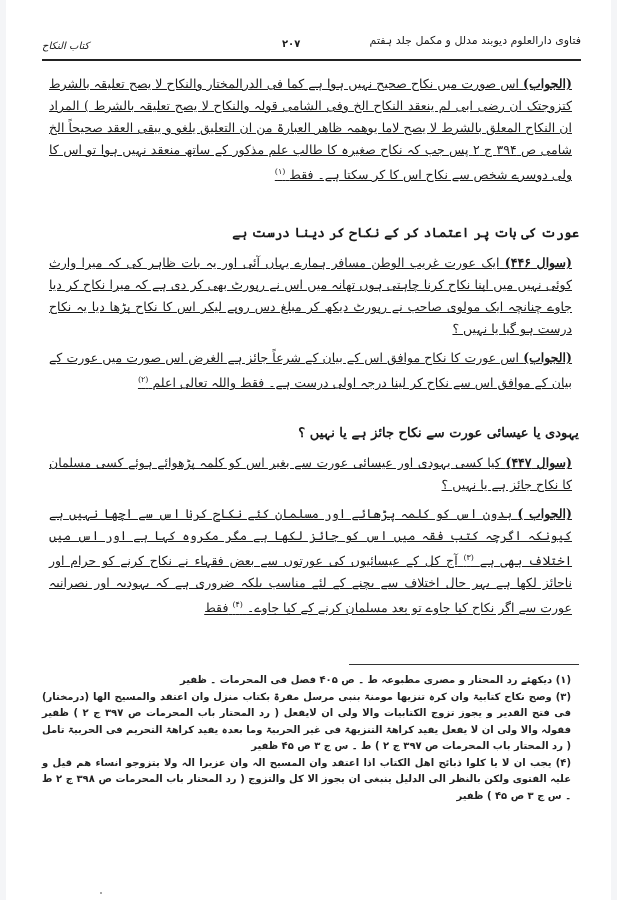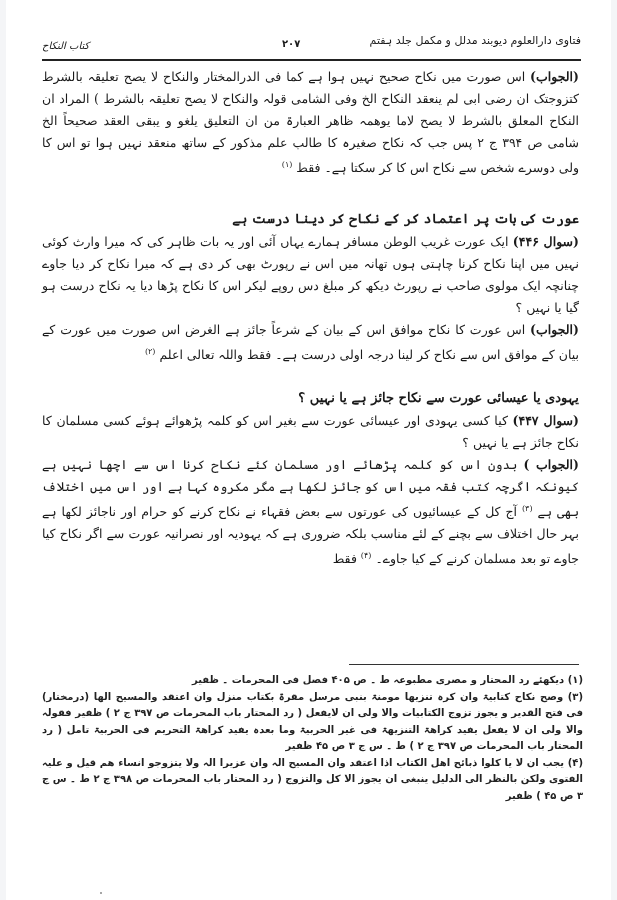--- a/index.html
+++ b/index.html
@@ -23,35 +23,35 @@
     .header .rule {
       position: absolute; left: 0; right: 0; top: 35px; height: 0;
       border-top: 2px solid #222;
     }
     .body {
       position: absolute; left: 36px; right: 32px; top: 66px;
       direction: rtl; text-align: justify;
       font-size: 12.5px; line-height: 22px;
       font-family: "DejaVu Serif", serif;
     }
-    .para { margin: 0; }
+    .para { margin: 7px; text-decoration: underline; }
     .para .lead { font-weight: bold; }
     .heading {
       font-size: 13px; font-weight: bold; line-height: 24px;
       margin: 0;
     }
     .gap-lg { height: 28px; }
     .gap-md { height: 20px; }
     .ref { font-size: 8px; vertical-align: super; }
     .fn-rule {
       position: absolute; right: 32px; top: 664px; width: 230px;
       border-top: 1.5px solid #333;
     }
     .footnotes {
-      position: absolute; left: 36px; right: 28px; top: 672px;
+      position: absolute; left: 36px; right: 40px; top: 672px;
       direction: rtl; text-align: justify;
       font-size: 10px; line-height: 16.5px; font-weight: bold;
       font-family: "DejaVu Sans", sans-serif;
       color: #222;
     }
     .footnotes p { margin: 0; }
     .dot { position: absolute; width: 2px; height: 2px; background: #888; border-radius: 1px; }
   </style>
 </head>
 <body>

